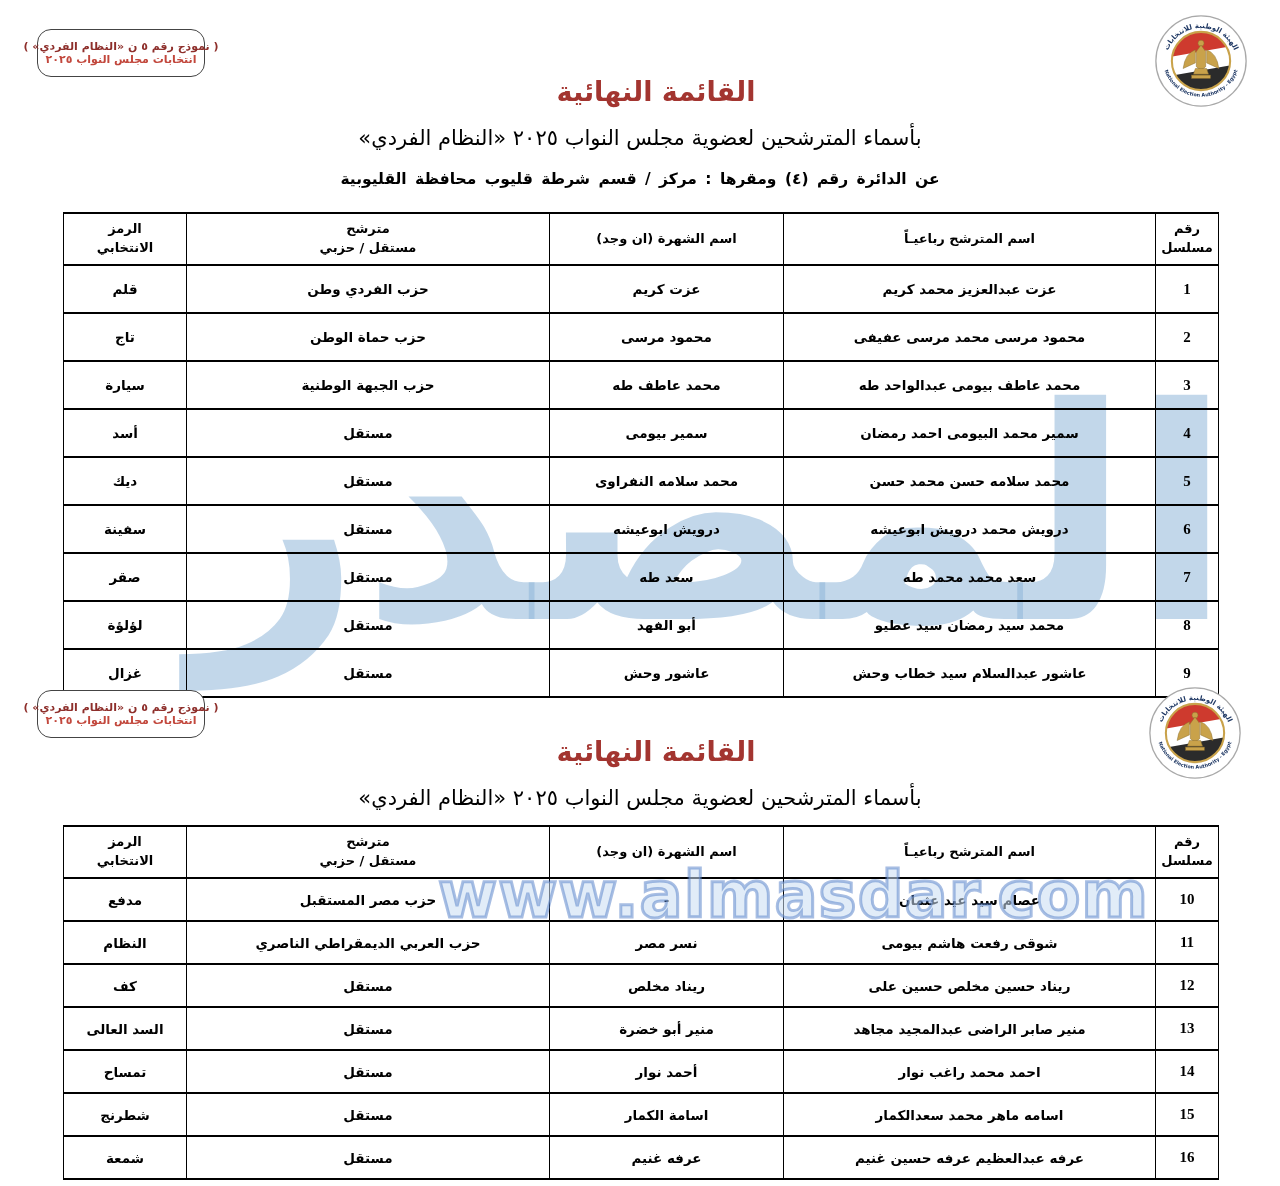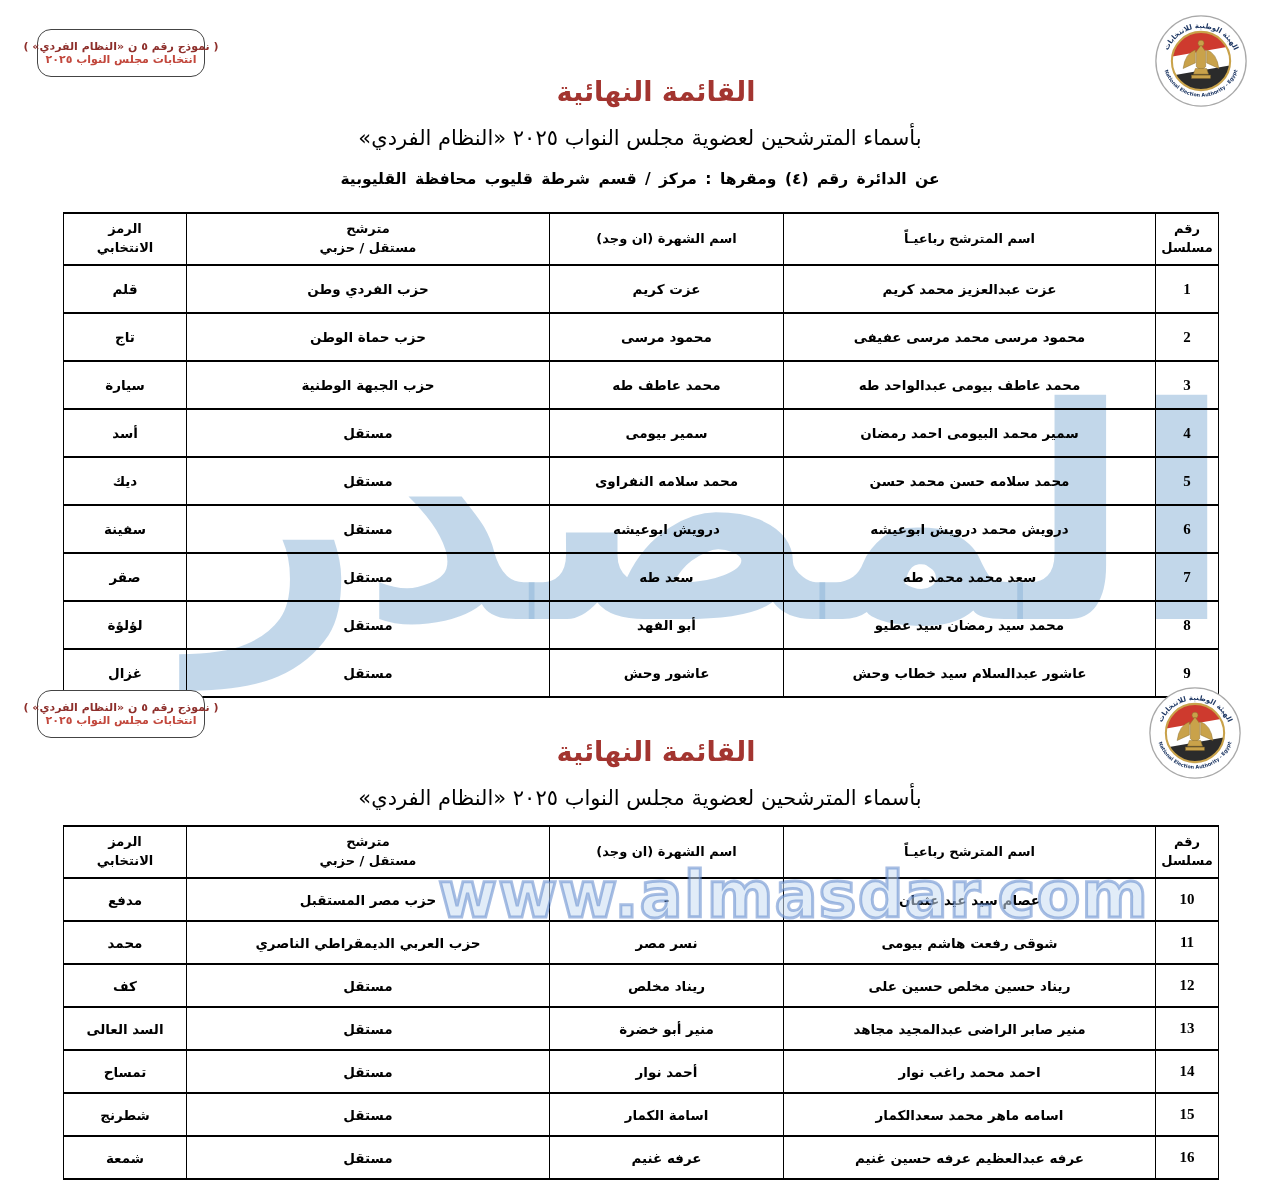--- a/index.html
+++ b/index.html
@@ -264,21 +264,21 @@
         <td>عصام سيد عيد عثمان</td>
         <td>-</td>
         <td>حزب مصر المستقبل</td>
         <td>مدفع</td>
       </tr>
         <tr>
         <td class="serial">11</td>
         <td>شوقى رفعت هاشم بيومى</td>
         <td>نسر مصر</td>
         <td>حزب العربي الديمقراطي الناصري</td>
-        <td>محمد</td>
+        <td>النظام</td>
       </tr>
         <tr>
         <td class="serial">12</td>
         <td>ريناد حسين مخلص حسين على</td>
         <td>ريناد مخلص</td>
         <td>مستقل</td>
         <td>كف</td>
       </tr>
         <tr>
         <td class="serial">13</td>

